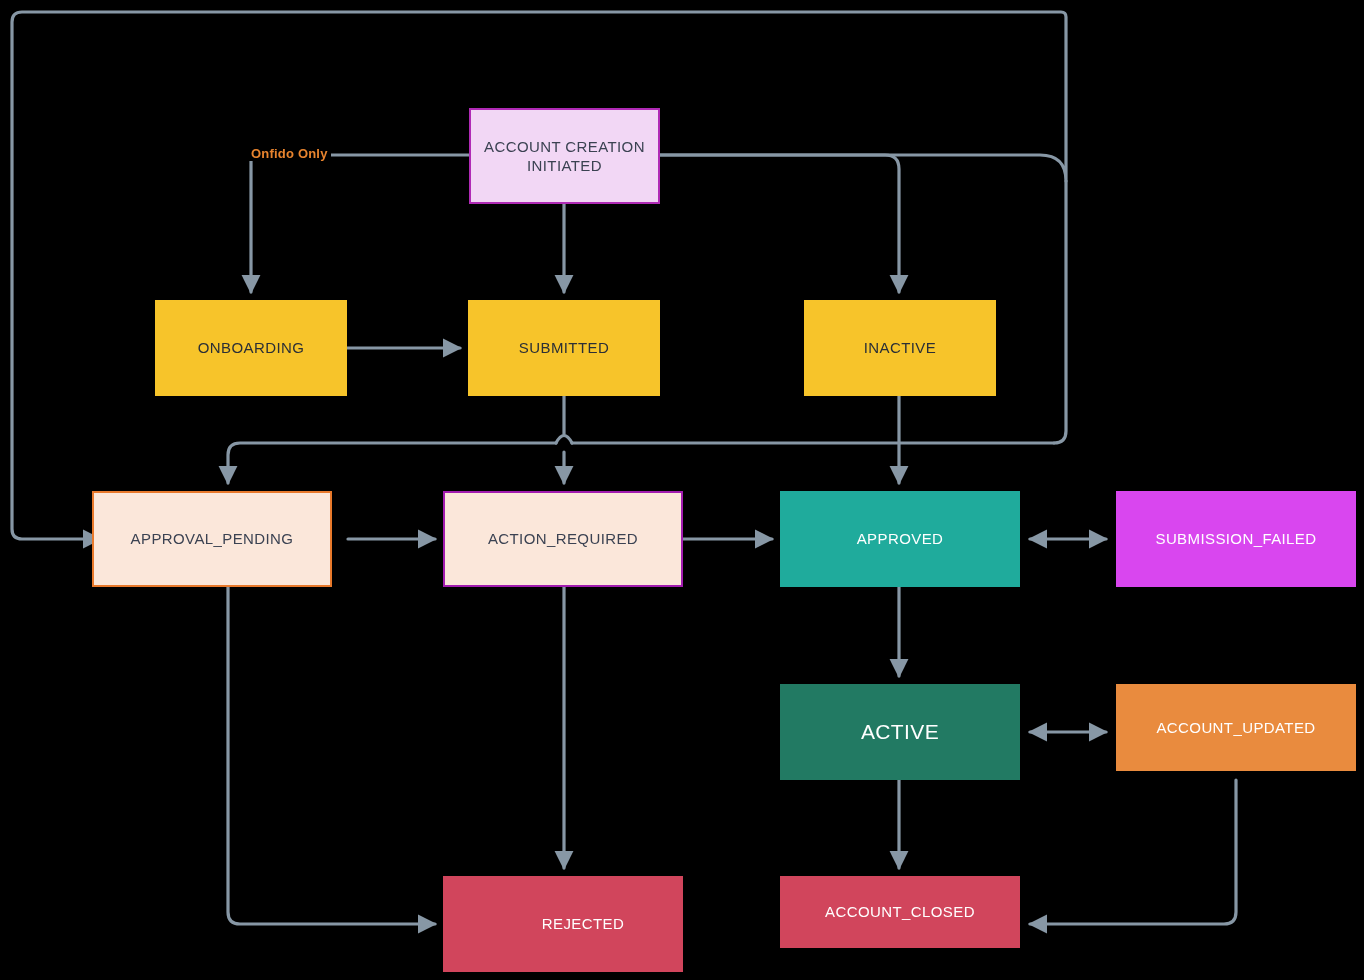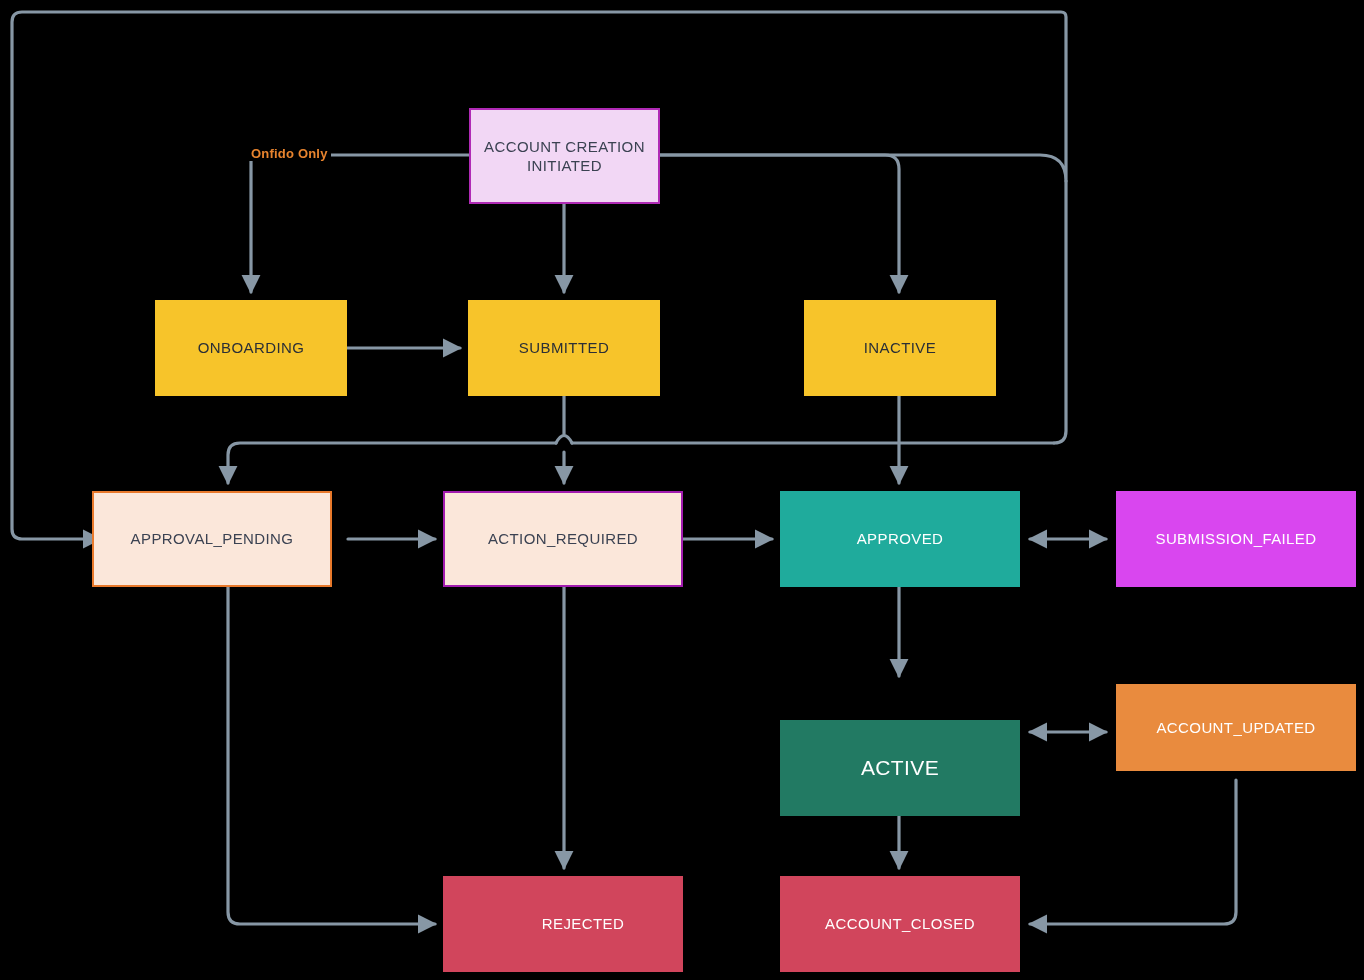--- a/index.html
+++ b/index.html
@@ -96,23 +96,23 @@
   <div class="node" style="left:804px;top:300px;width:192px;height:96px;background:#F7C42A;color:#2B2F36;font-size:15px;">INACTIVE</div>
 
   <div class="node" style="left:92px;top:491px;width:240px;height:96px;background:#FBE7DA;border:2px solid #E8792B;color:#3B4252;font-size:15px;">APPROVAL_PENDING</div>
 
   <div class="node" style="left:443px;top:491px;width:240px;height:96px;background:#FBE7DA;border:2px solid #a21caf;color:#3B4252;font-size:15px;">ACTION_REQUIRED</div>
 
   <div class="node" style="left:780px;top:491px;width:240px;height:96px;background:#1FAB9C;color:#FFFFFF;font-size:15px;">APPROVED</div>
 
   <div class="node" style="left:1116px;top:491px;width:240px;height:96px;background:#d946ef;color:#FFFFFF;font-size:15px;">SUBMISSION_FAILED</div>
 
-  <div class="node" style="left:780px;top:684px;width:240px;height:96px;background:#227A63;color:#FFFFFF;font-size:21px;margin-top:36px;">ACTIVE</div>
+  <div class="node" style="left:780px;top:684px;width:240px;height:96px;background:#227A63;color:#FFFFFF;font-size:21px;">ACTIVE</div>
 
   <div class="node" style="left:1116px;top:684px;width:240px;height:87px;background:#E98B3E;color:#FFFFFF;font-size:15px;">ACCOUNT_UPDATED</div>
 
   <div class="node" style="left:443px;top:876px;width:240px;height:96px;background:#D1455C;color:#FFFFFF;font-size:15px;padding-left:40px;">REJECTED</div>
 
-  <div class="node" style="left:780px;top:876px;width:240px;height:96px;background:#D1455C;color:#FFFFFF;font-size:15px;">ACCOUNT_CLOSED</div>
+  <div class="node" style="left:780px;top:876px;width:240px;height:72px;background:#D1455C;color:#FFFFFF;font-size:15px;">ACCOUNT_CLOSED</div>
 
   <div class="edge-label" style="left:248px;top:146px;color:#E8842E;font-size:13px;background:#000;padding:0 3px;text-align:center;">Onfido Only</div>
 
 </div>
 
 </body></html>

